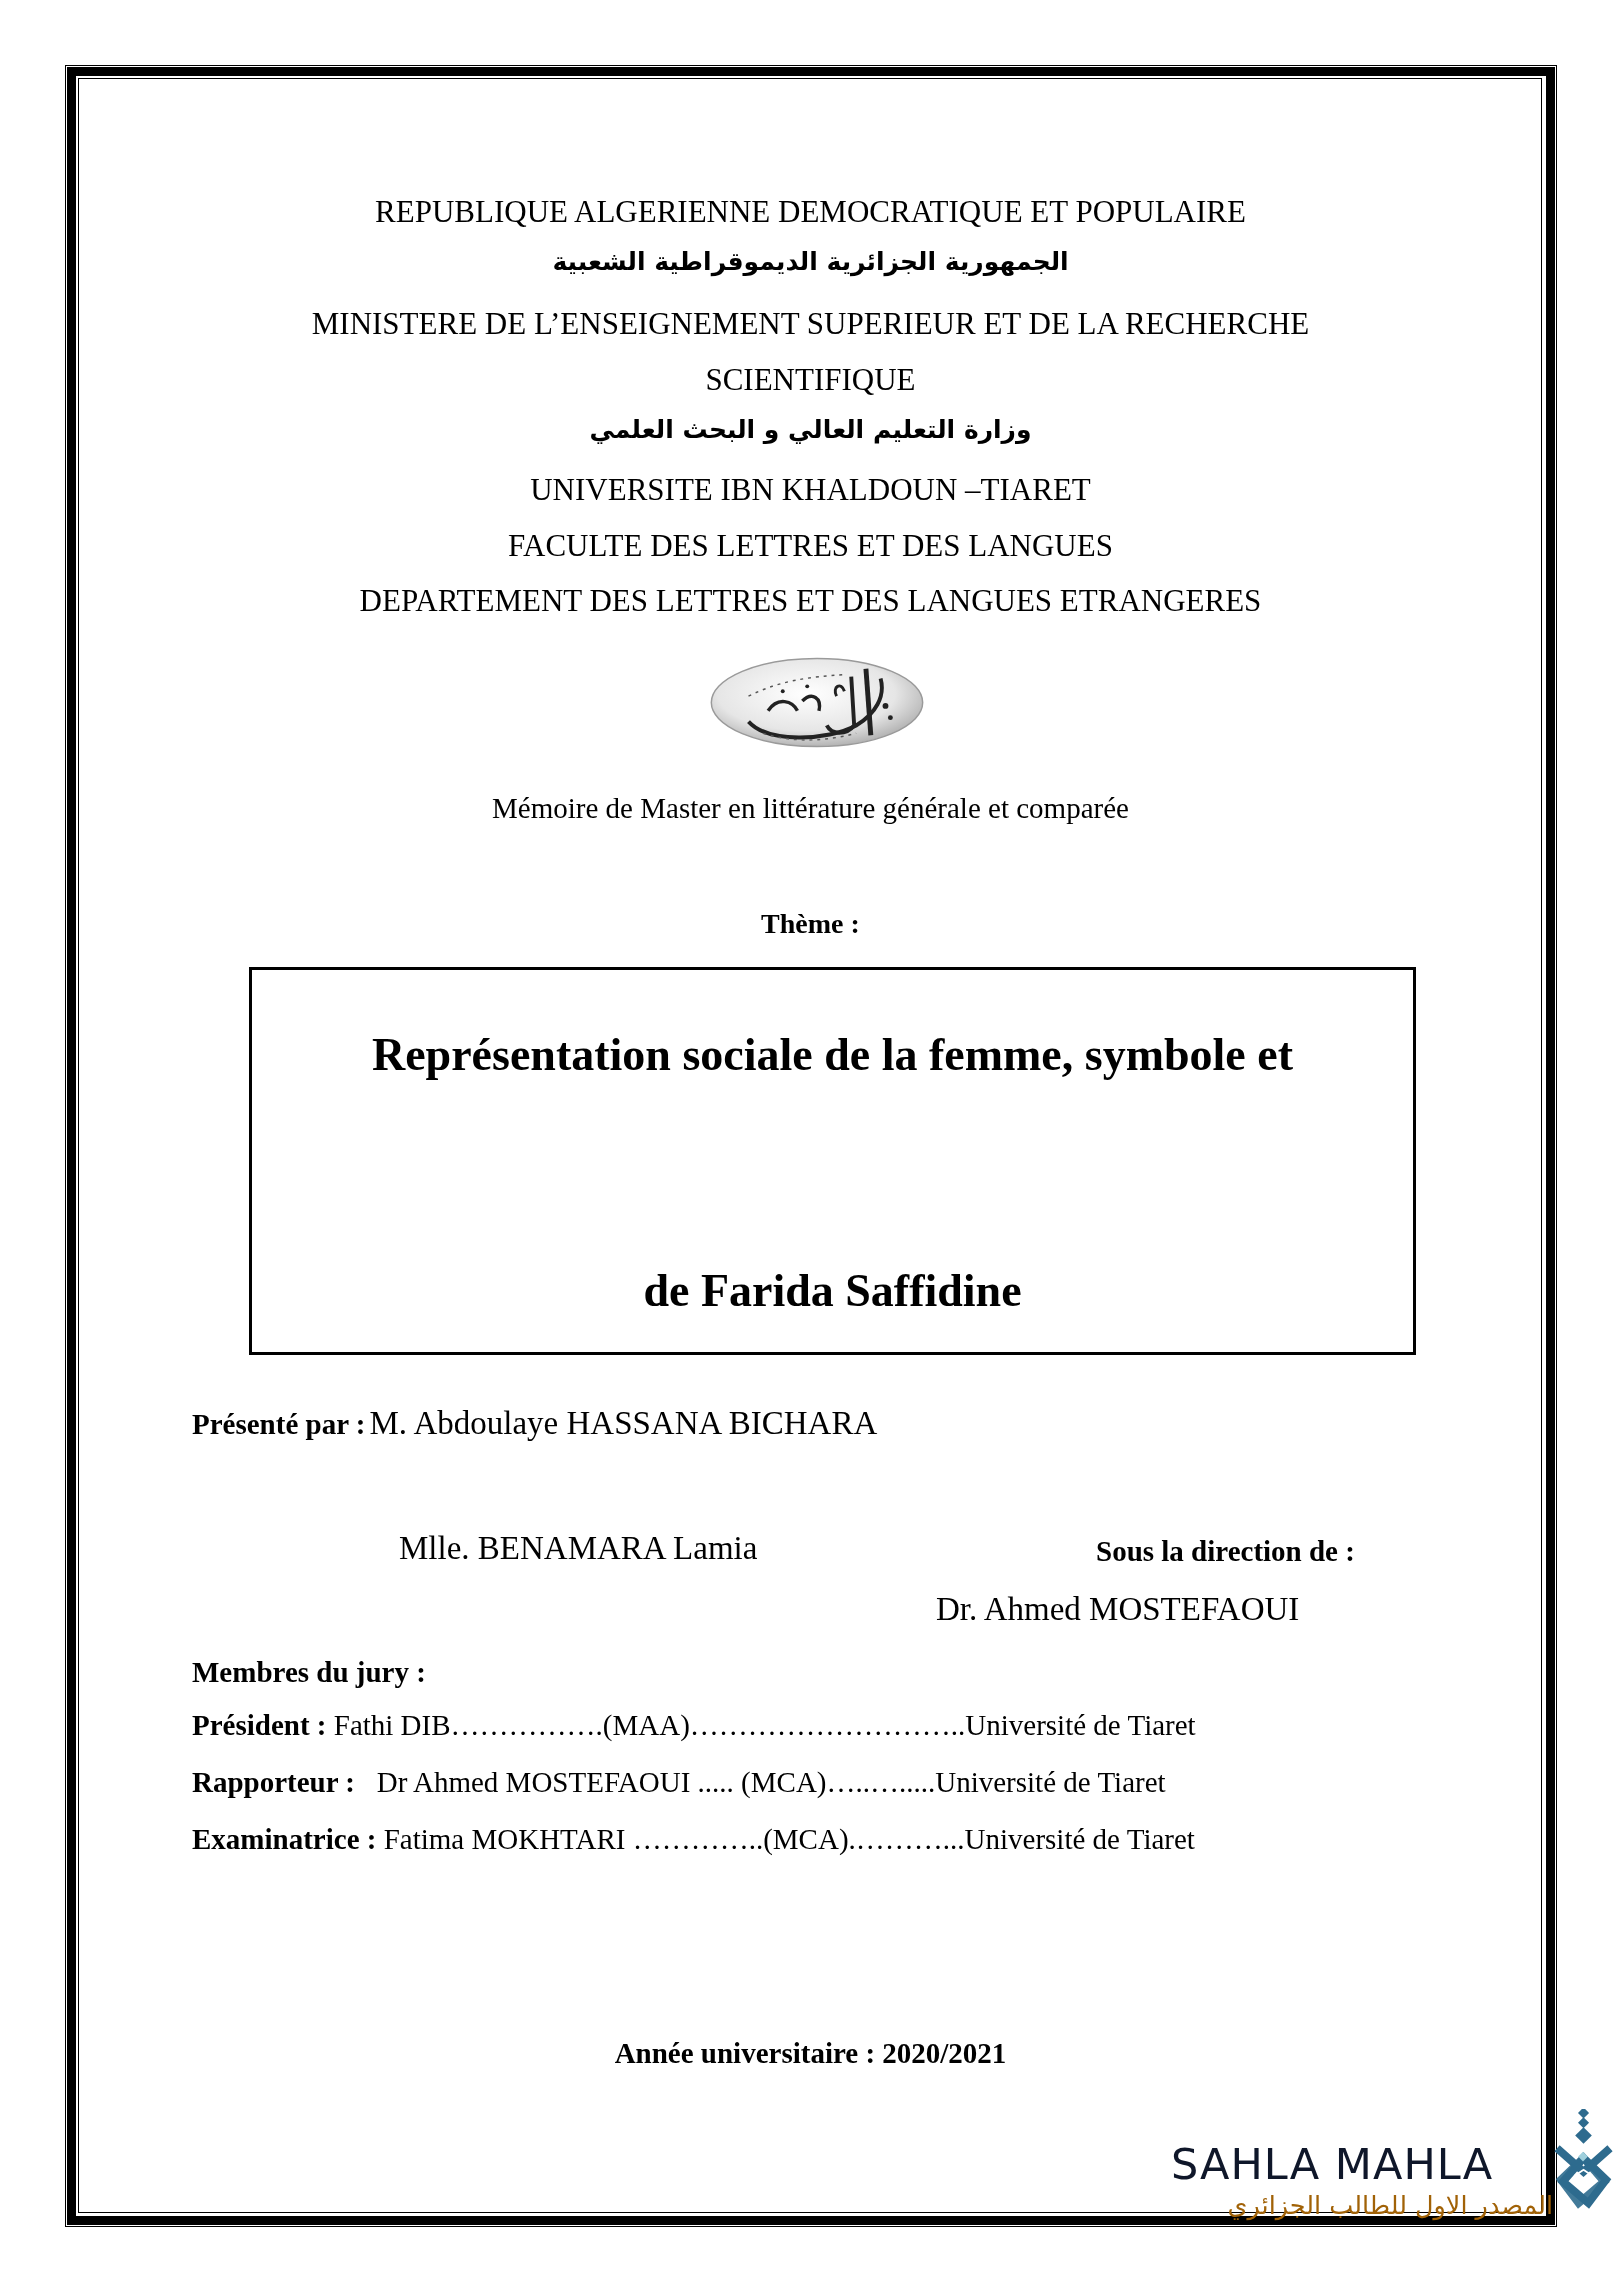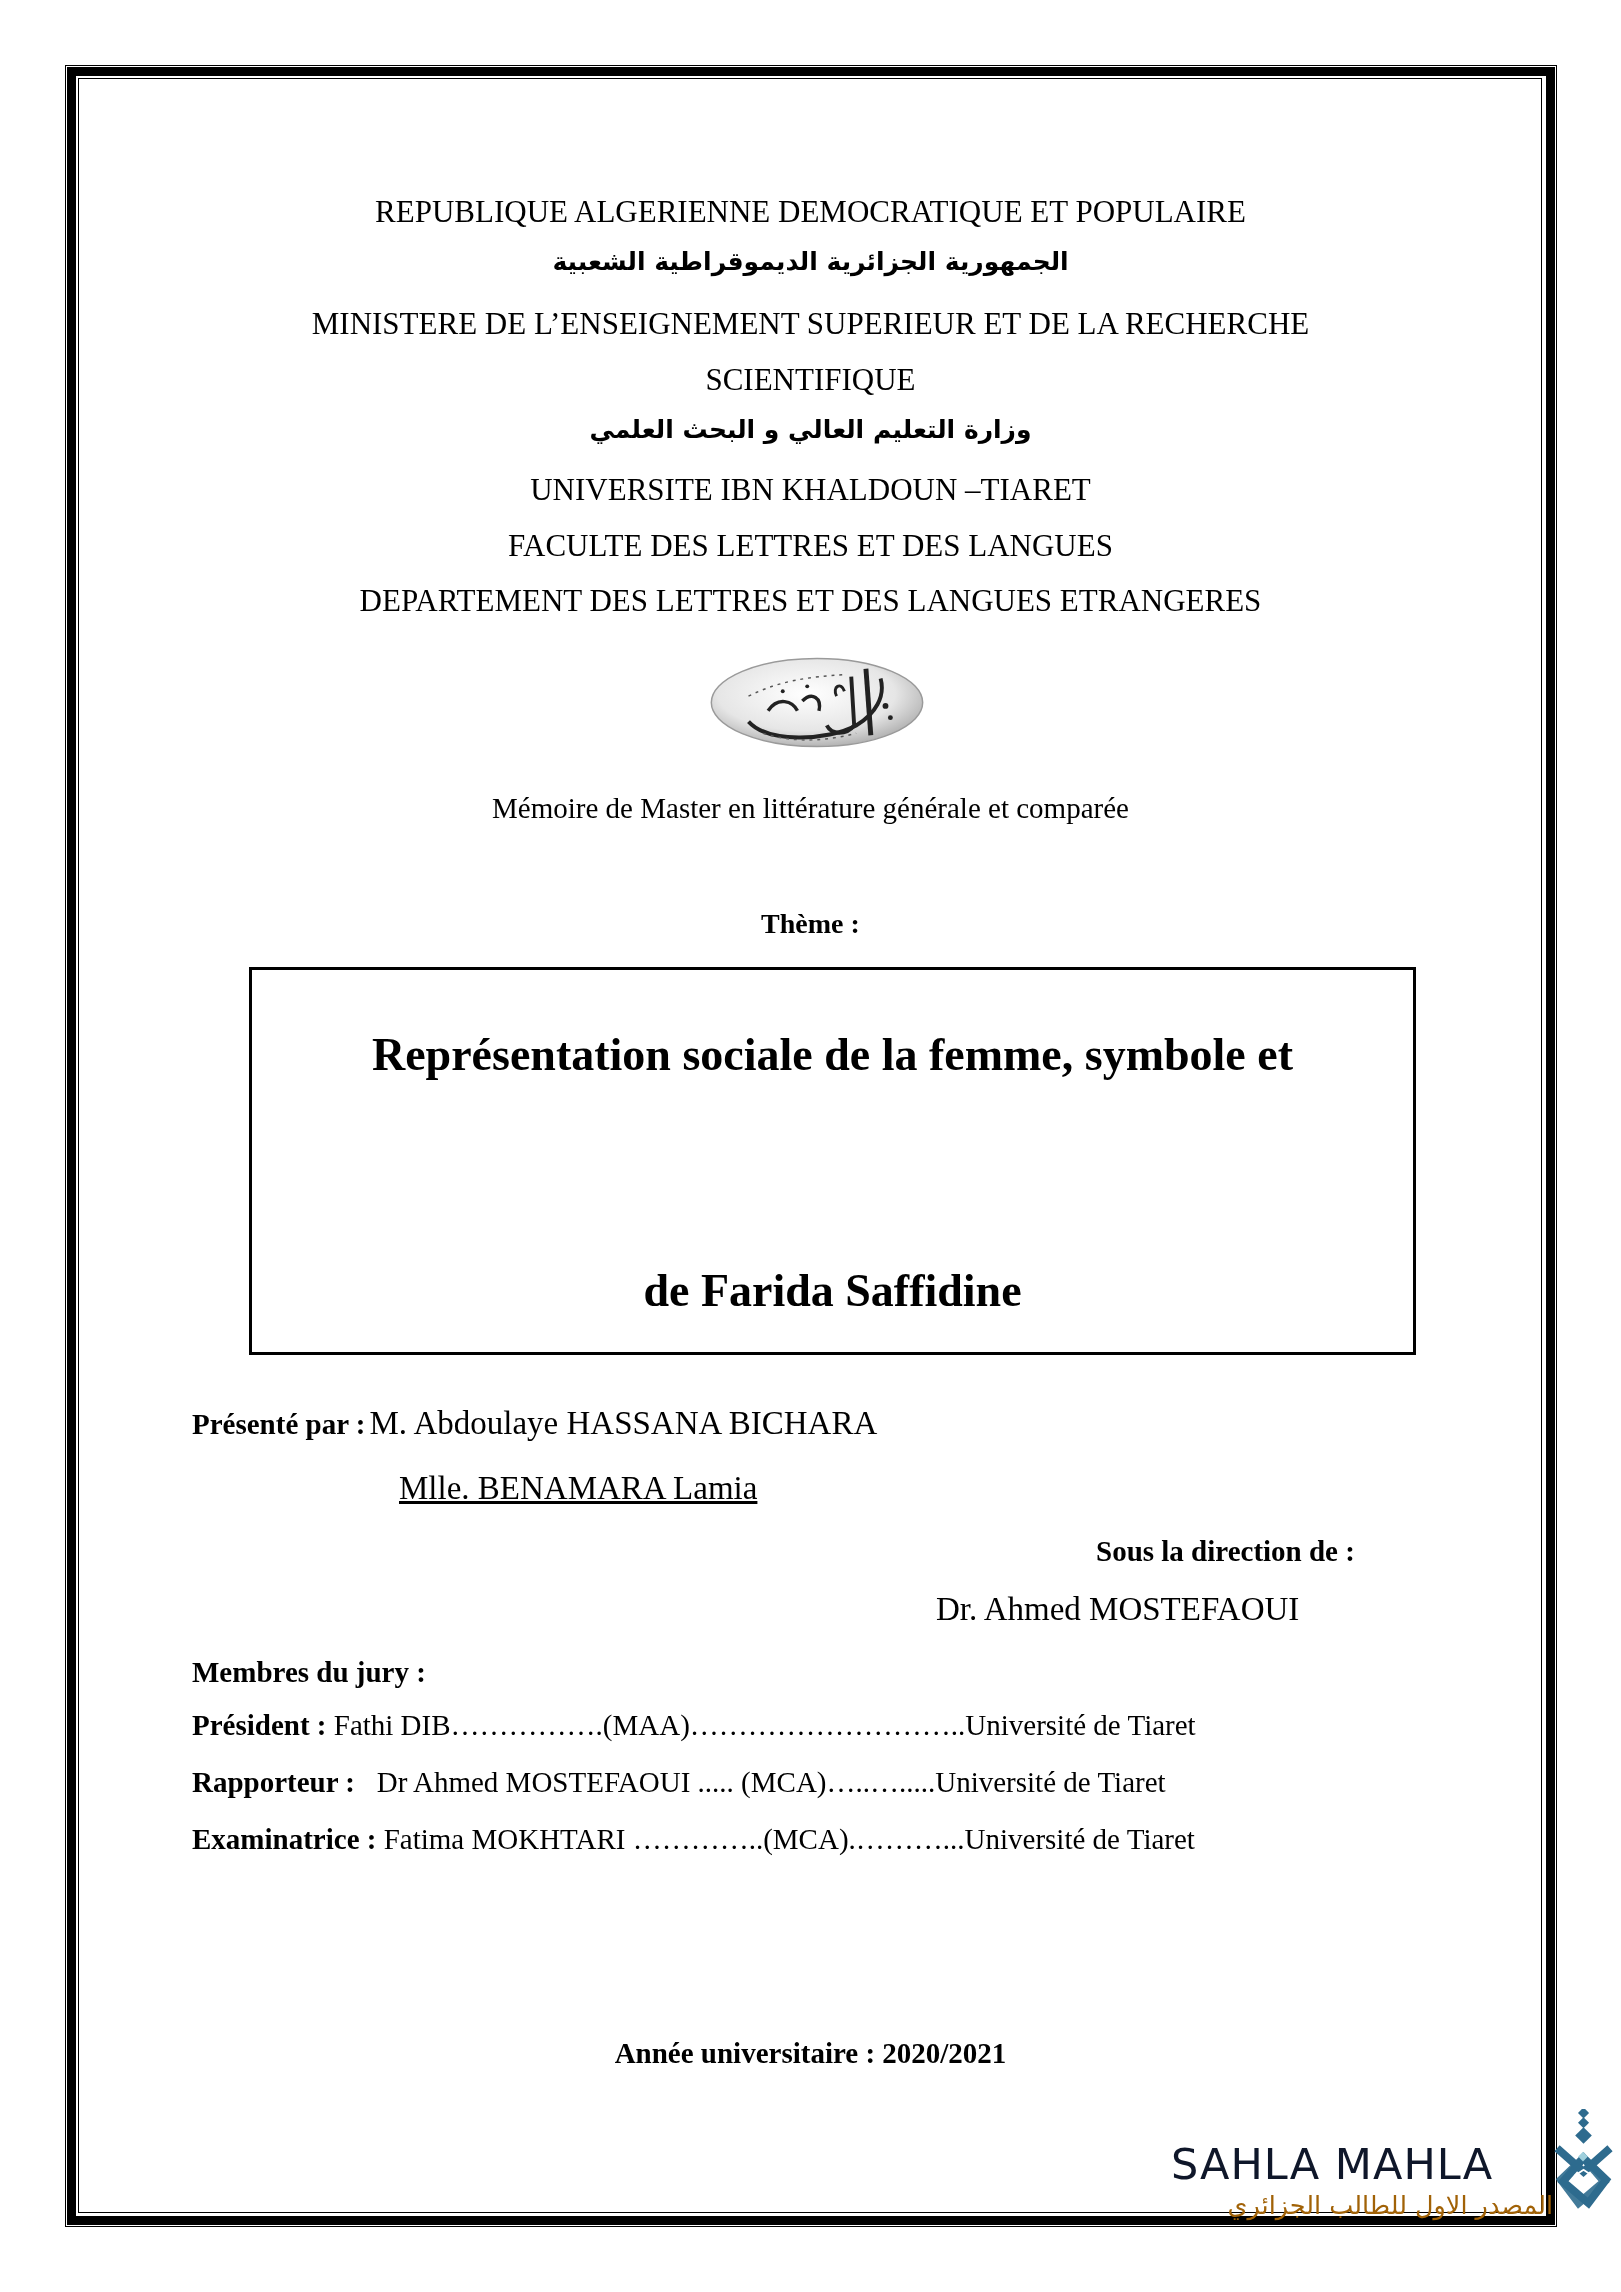--- a/index.html
+++ b/index.html
@@ -84,21 +84,21 @@
 
 <div class="title-box">
   <div class="title-line" style="top:62px">Représentation sociale de la femme, symbole et</div>
   <div class="title-line" style="top:298px">de Farida Saffidine</div>
 </div>
 
 <div class="abs" style="left:192px; top:1407px;">
   <span class="b lbl30">Présenté par :</span>
   <span class="txt34">M. Abdoulaye HASSANA BICHARA</span>
 </div>
-<div class="abs txt34" style="left:399px; top:1472px;text-decoration:underline;">Mlle. BENAMARA Lamia</div>
+<div class="abs txt34" style="left:399px; top:1532px;">Mlle. BENAMARA Lamia</div>
 
 <div class="abs b lbl30" style="left:1096px; top:1537px;">Sous  la direction de :</div>
 <div class="abs txt34" style="left:936px; top:1593px;">Dr. Ahmed MOSTEFAOUI</div>
 
 <div class="abs b lbl30" style="left:192px; top:1658px;">Membres du jury :</div>
 <div class="abs" style="left:192px; top:1711px;">
   <span class="b lbl30">Président :</span><span class="txt30" style="white-space:pre"> Fathi DIB…………….(MAA)………………………..Université de Tiaret</span>
 </div>
 <div class="abs" style="left:192px; top:1768px;">
   <span class="b lbl30">Rapporteur :</span><span class="txt30" style="white-space:pre">   Dr Ahmed MOSTEFAOUI ..... (MCA)…..….....Université de Tiaret</span>

